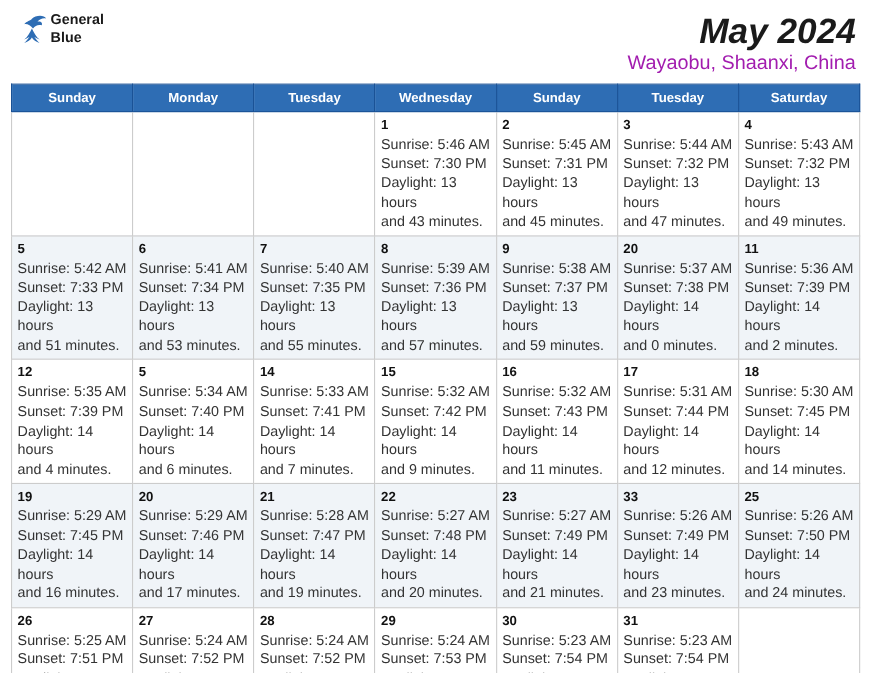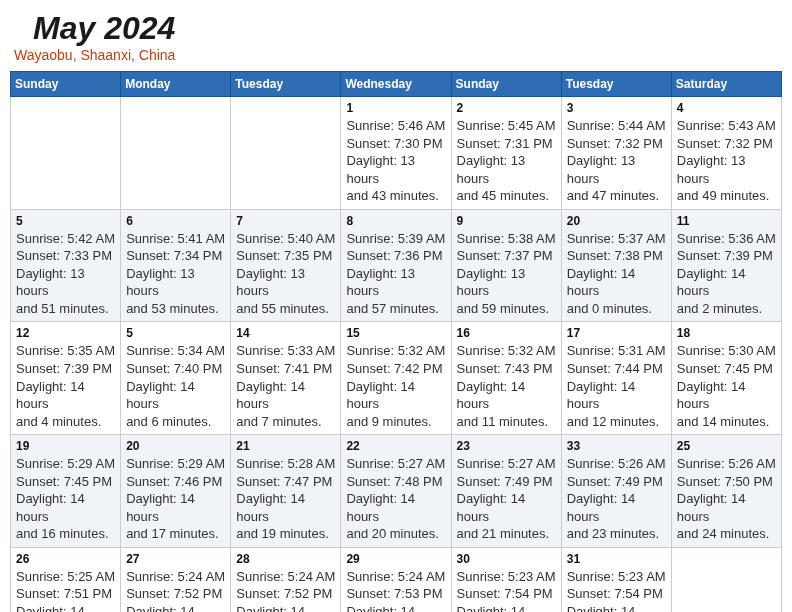--- a/index.html
+++ b/index.html
@@ -38,35 +38,35 @@
     .title-block {
       text-align: right;
     }
     .title-block .month-year {
       font-size: 32px;
       font-weight: bold;
       color: #1a1a1a;
       font-style: italic;
     }
     .title-block .location {
-      font-size: 14px;
-      color: #c2410c;
+      font-size: 18px;
+      color: #a21caf;
     }
     .calendar {
       width: 100%;
       border-collapse: collapse;
       border: 1px solid #ccc;
     }
     .calendar th {
       background-color: #2e6db4;
       color: white;
       font-size: 12px;
       font-weight: bold;
       padding: 5px 4px;
-      text-align: left;
+      text-align: center;
       border: 1px solid #1a5296;
     }
     .calendar td {
       vertical-align: top;
       padding: 4px 5px;
       border: 1px solid #ccc;
       font-size: 10px;
       color: #222;
       width: 14.28%;
       min-height: 80px;
@@ -90,20 +90,30 @@
       color: #333;
     }
     .empty-cell {
       background-color: #f9f9f9;
     }
   </style>
 </head>
 <body>
 
 <div class="header">
+  <div class="logo">
+    <svg class="logo-bird" viewBox="0 0 30 28" xmlns="http://www.w3.org/2000/svg">
+      <path d="M15 5 C18 2, 26 1, 28 5 C26 4, 22 5, 20 8 C22 7, 25 8, 24 11 C21 10, 18 11, 16 14 C14 11, 10 9, 8 10 C10 7, 14 7, 15 5Z" fill="#2e6db4"></path>
+      <path d="M15 14 C13 18, 11 22, 8 24 C10 23, 13 22, 14 20 C12 22, 10 26, 8 27 C11 26, 14 24, 15 22 C16 24, 19 26, 22 27 C20 26, 18 22, 16 20 C17 22, 20 23, 22 24 C19 22, 17 18, 15 14Z" fill="#2e6db4"></path>
+    </svg>
+    <div class="logo-text">
+      <span>General</span>
+      <span>Blue</span>
+    </div>
+  </div>
   <div class="title-block">
     <div class="month-year">May 2024</div>
     <div class="location">Wayaobu, Shaanxi, China</div>
   </div>
 </div>
 
 <table class="calendar">
   <thead>
     <tr>
     <th>Sunday</th>

